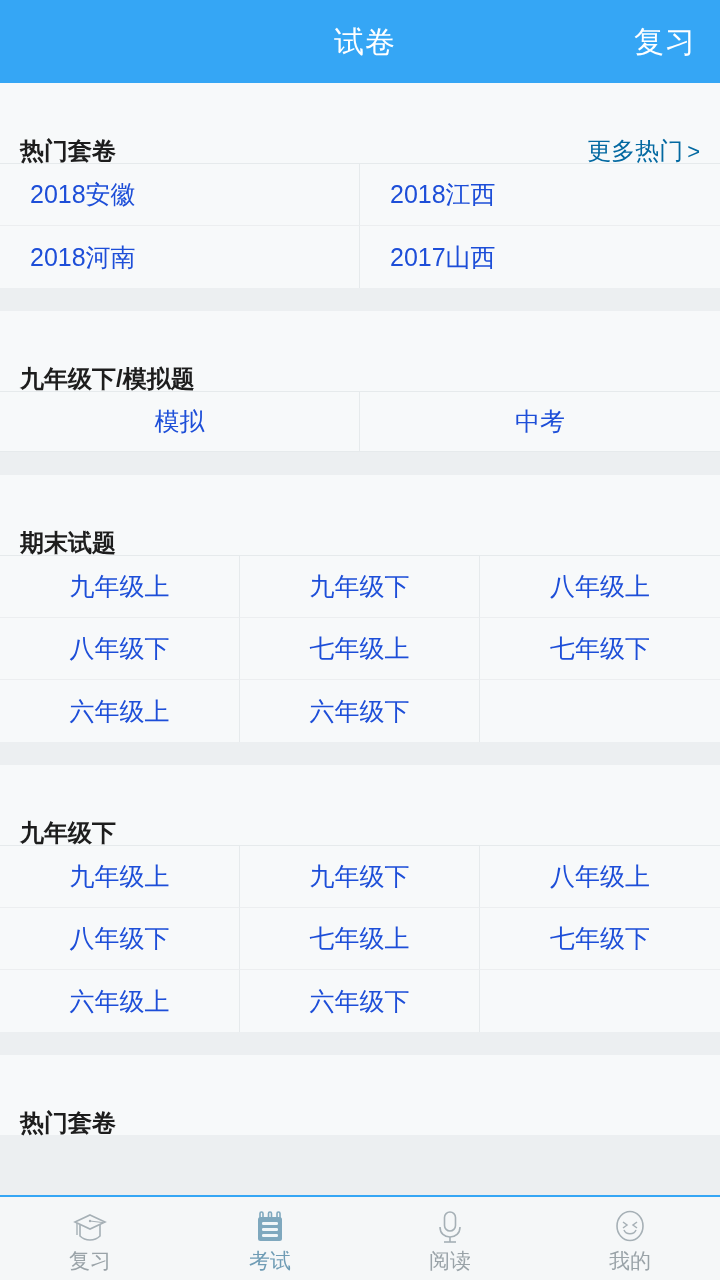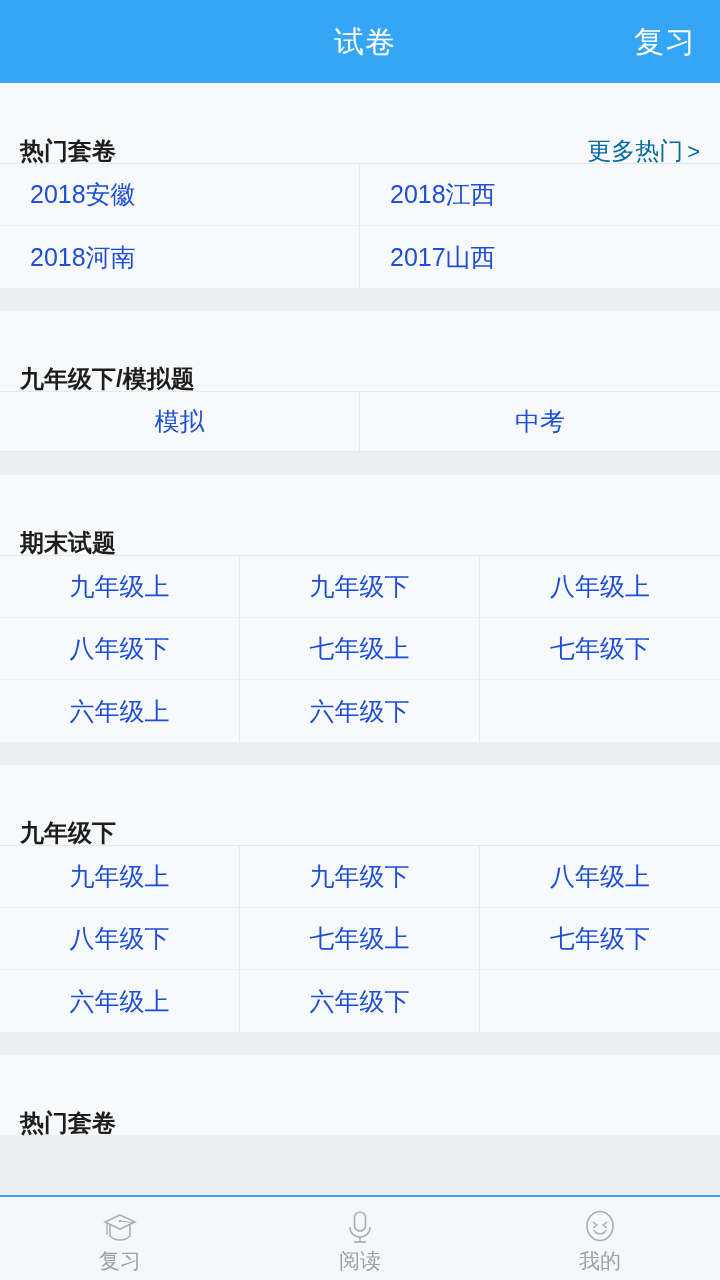--- a/index.html
+++ b/index.html
@@ -310,20 +310,34 @@
           <path d="M18 6 L33 13 L18 20 L3 13 Z"></path>
           <path d="M8 16 V27 C8 27 12 31 18 31 C24 31 28 27 28 27 V16"></path>
           <path d="M5 14 V26" stroke-width="1.4"></path>
           <circle cx="18" cy="12" r="1.2" fill="#a6b0b6" stroke="none"></circle>
           <path d="M18 12 L31 13.6" stroke-width="1"></path>
         </svg>
       </span>
       <span class="tab-label">复习</span>
     </div>
 
+    <div class="tab active">
+      <span class="tab-icon">
+        <svg viewBox="0 0 36 38" width="36" height="38">
+          <rect x="8" y="3" width="3" height="7" rx="1.4" fill="none" stroke="#7fa8be" stroke-width="1.6"></rect>
+          <rect x="16.5" y="3" width="3" height="7" rx="1.4" fill="none" stroke="#7fa8be" stroke-width="1.6"></rect>
+          <rect x="25" y="3" width="3" height="7" rx="1.4" fill="none" stroke="#7fa8be" stroke-width="1.6"></rect>
+          <rect x="6" y="8" width="24" height="24" rx="2.5" fill="#7fa8be"></rect>
+          <rect x="10" y="13" width="16" height="3" rx="1.2" fill="#f1f6f8"></rect>
+          <rect x="10" y="19" width="16" height="3" rx="1.2" fill="#f1f6f8"></rect>
+          <rect x="10" y="25" width="16" height="3" rx="1.2" fill="#f1f6f8"></rect>
+        </svg>
+      </span>
+      <span class="tab-label">考试</span>
+    </div>
 
     <div class="tab">
       <span class="tab-icon">
         <svg viewBox="0 0 36 38" width="36" height="38" fill="none" stroke="#a6b0b6" stroke-width="1.6">
           <rect x="12.5" y="3" width="11" height="19" rx="5.5"></rect>
           <path d="M8 18 C8 24.5 12.5 28 18 28 C23.5 28 28 24.5 28 18"></path>
           <path d="M18 28 V33"></path>
           <path d="M12 33 H24"></path>
         </svg>
       </span>

